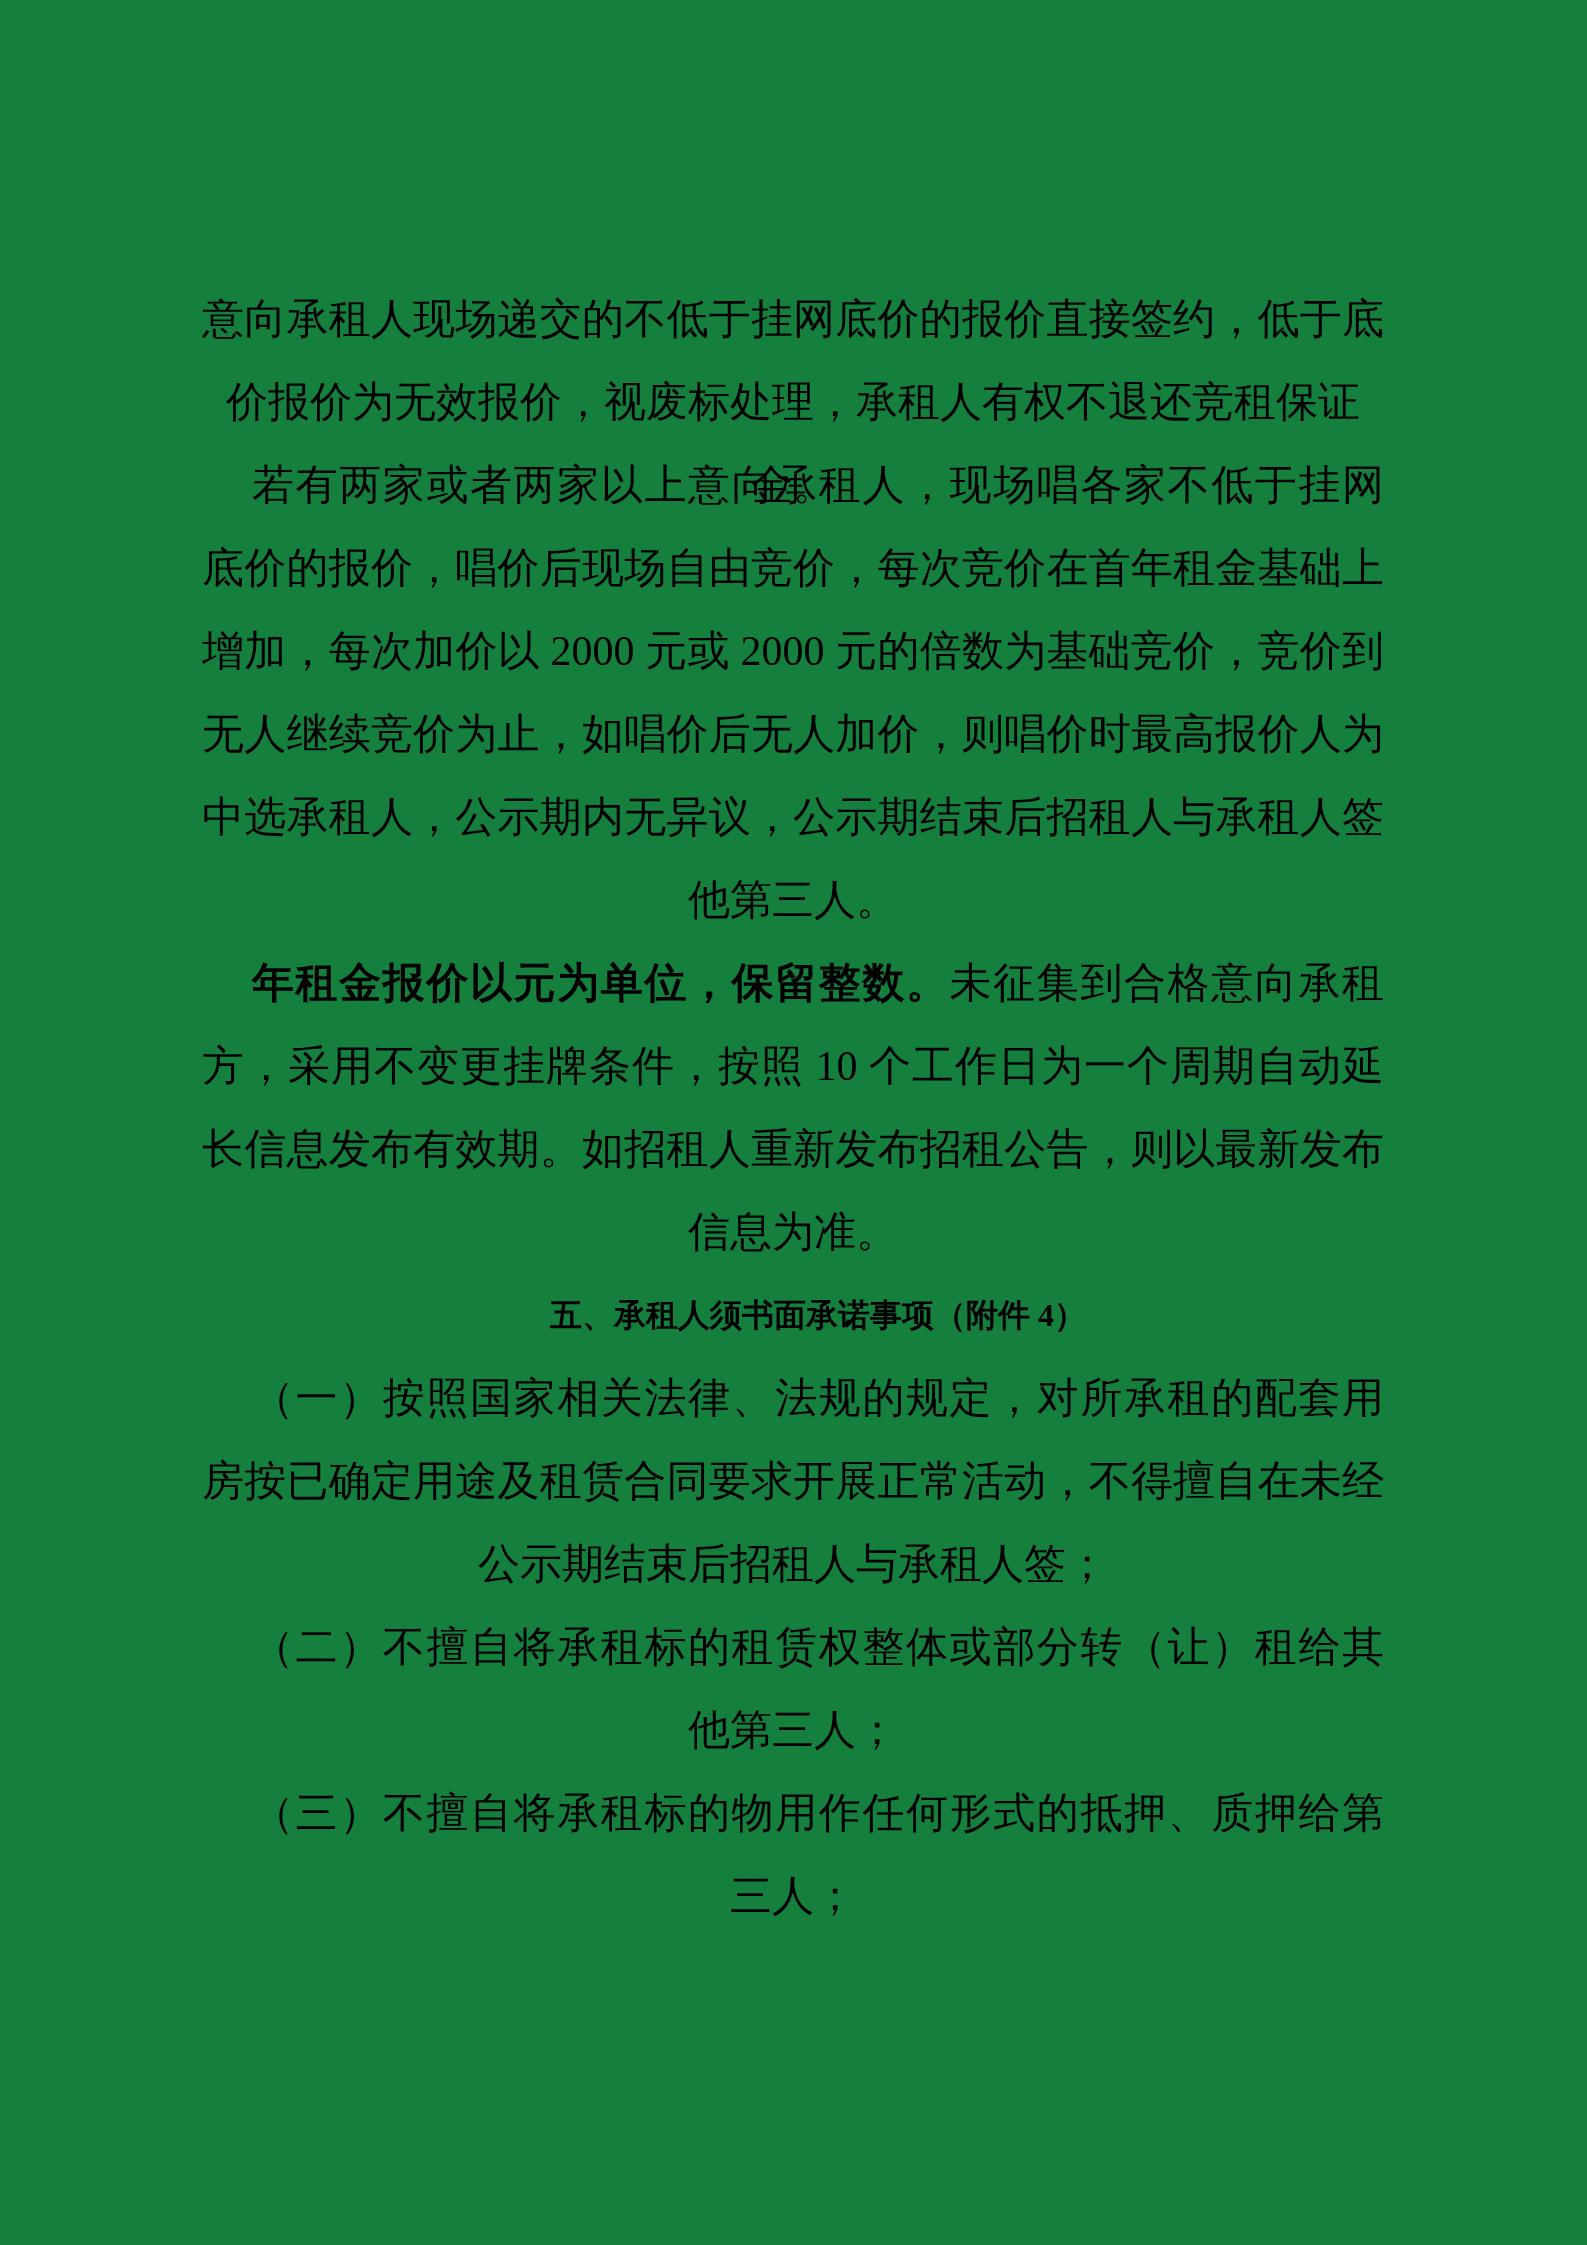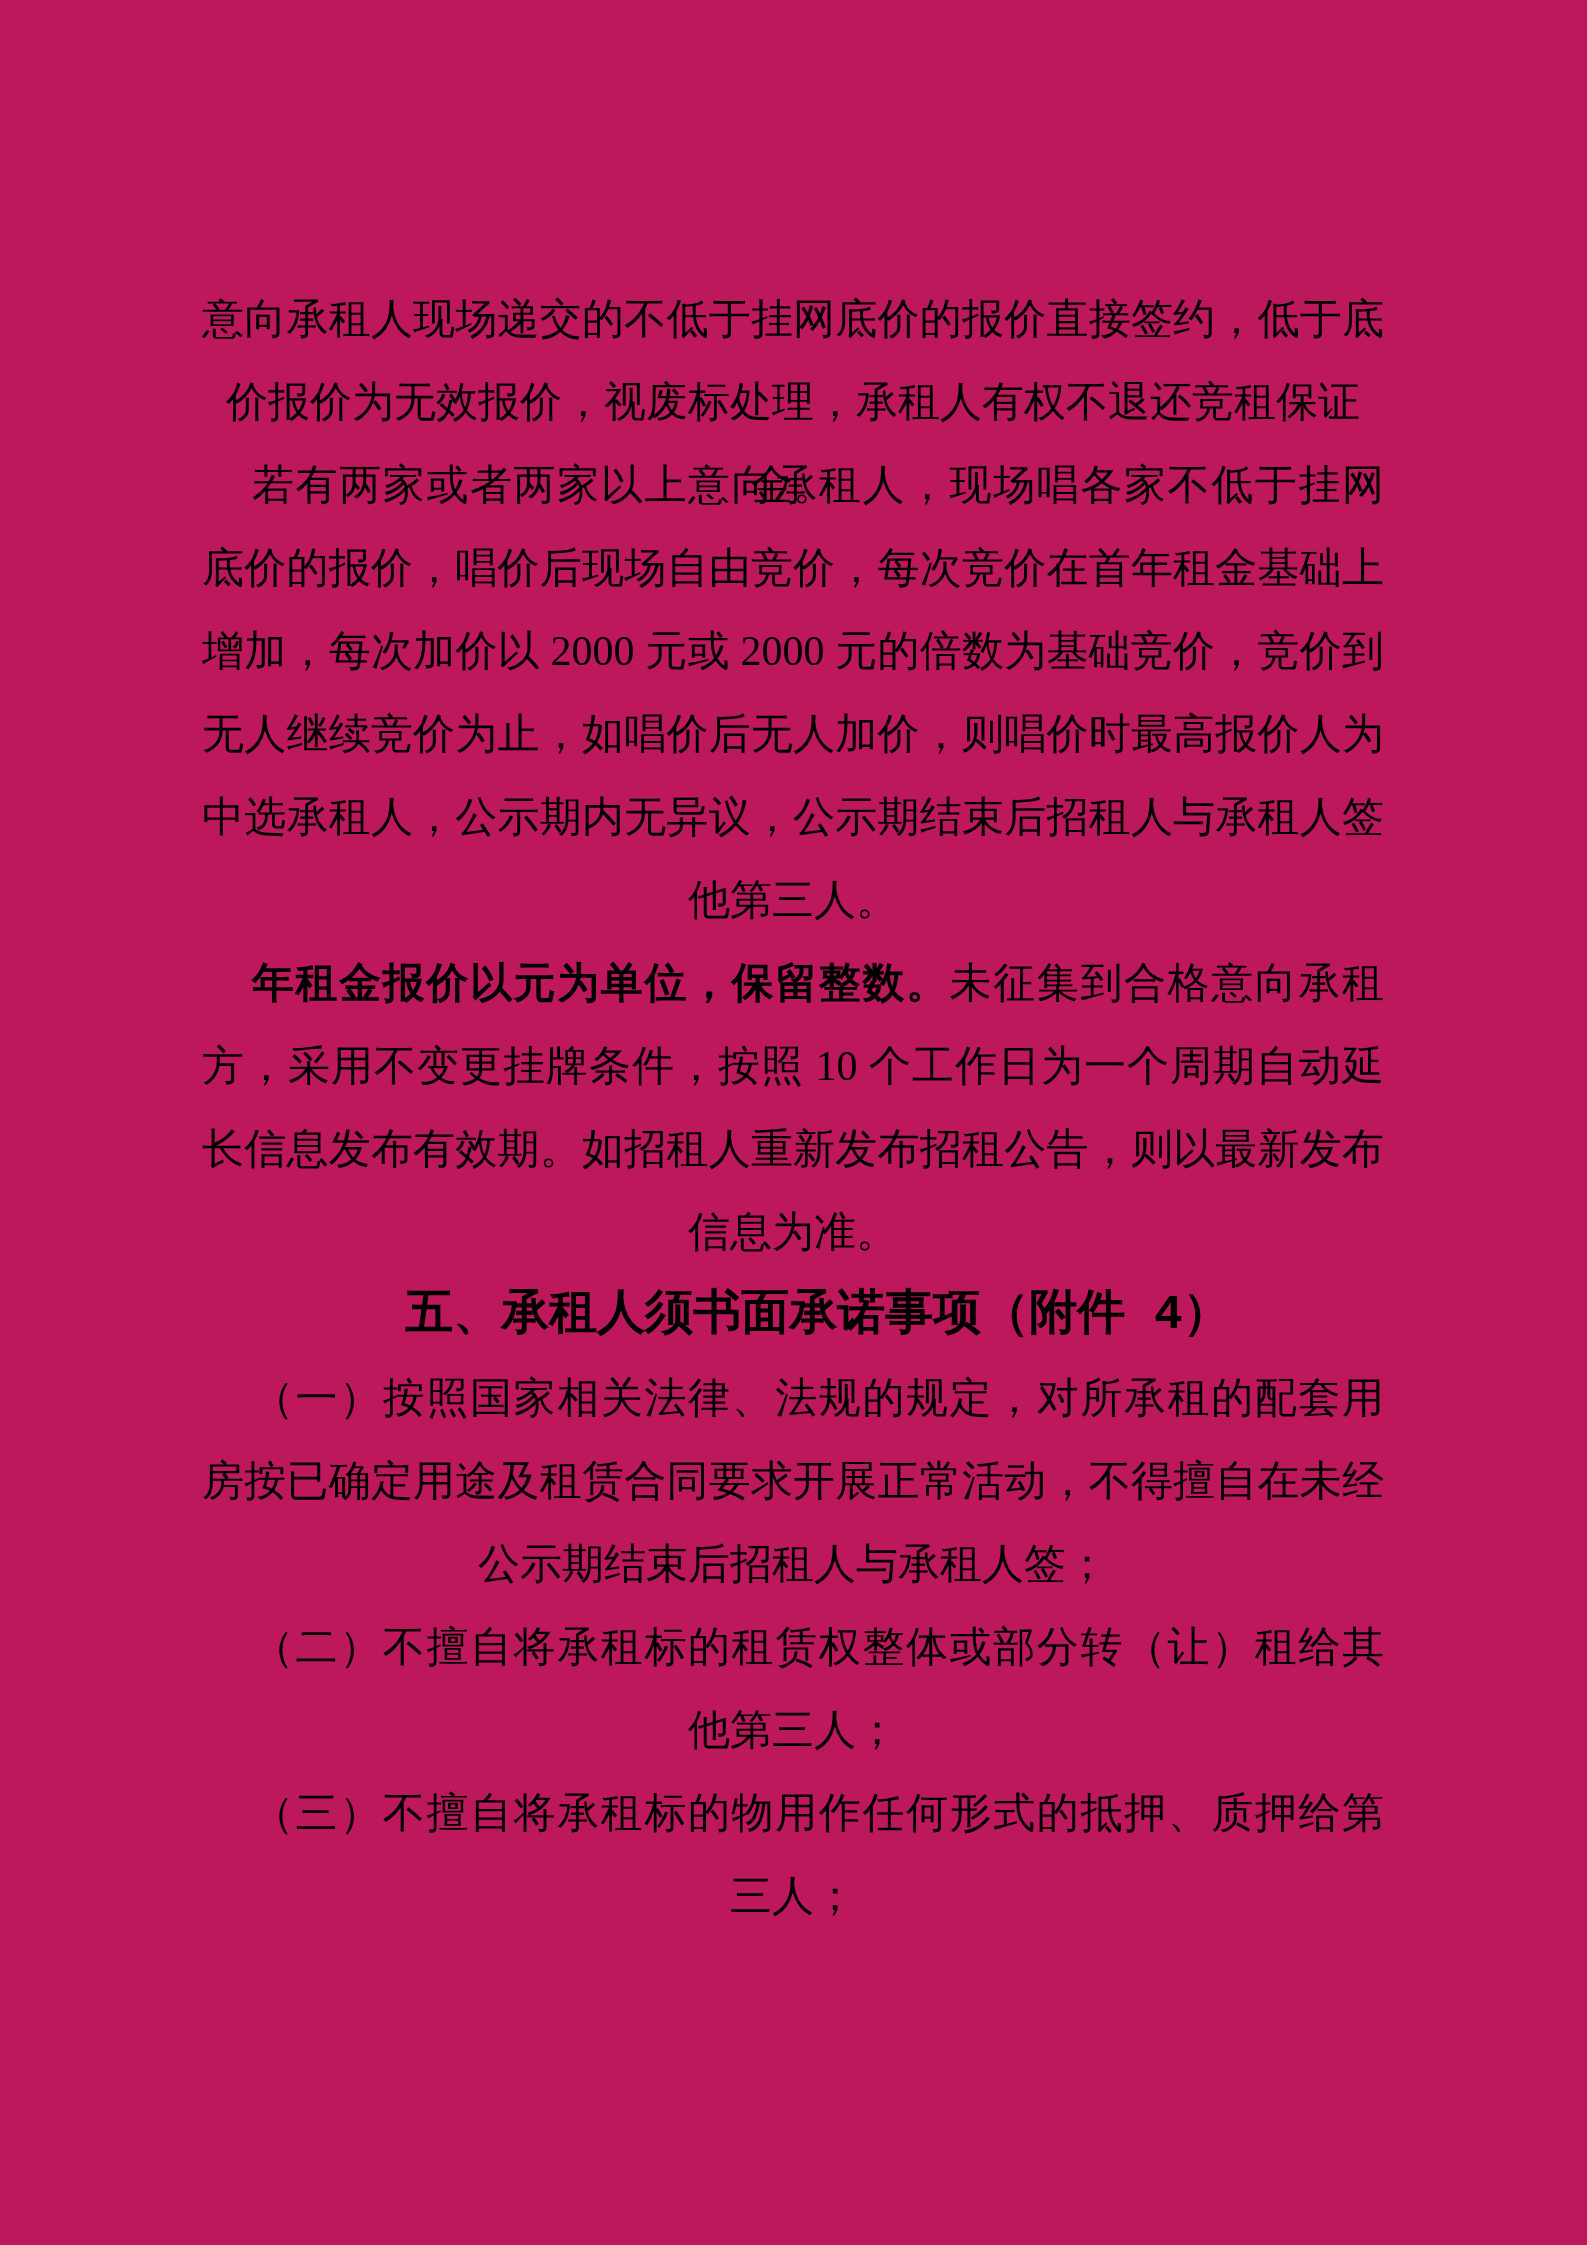--- a/index.html
+++ b/index.html
@@ -35,31 +35,31 @@
     color: #000000;
   }
   .line.justify {
     text-align: justify;
     text-align-last: justify;
   }
   .line.indent {
     padding-left: 50px;
   }
   .paragraph.heading .line {
-    font-family: Liberation Mono, monospace;
+    font-family: Liberation Serif, serif;
     font-weight: 700;
-    font-size: 48px;
+    font-size: 32px;
   }
   .seg { font-weight: inherit; }
   .seg.bold { font-weight: 700; }
 </style>
 </head>
 <body>
 
-<div class="page" style="background: #be185d; color: rgb(0, 0, 0);">
+<div class="page" style="background: #15803d; color: rgb(0, 0, 0);">
   <div class="content">
       <div class="paragraph body">
         <div class="line justify"><span class="seg">意向承租人现场递交的不低于挂网底价的报价直接签约，低于底</span></div>
         <div class="line"><span class="seg">价报价为无效报价，视废标处理，承租人有权不退还竞租保证金。</span></div>
       </div>
       <div class="paragraph body">
         <div class="line justify indent"><span class="seg">若有两家或者两家以上意向承租人，现场唱各家不低于挂网</span></div>
         <div class="line justify"><span class="seg">底价的报价，唱价后现场自由竞价，每次竞价在首年租金基础上</span></div>
         <div class="line justify"><span class="seg">增加，每次加价以 2000 元或 2000 元的倍数为基础竞价，竞价到</span></div>
         <div class="line justify"><span class="seg">无人继续竞价为止，如唱价后无人加价，则唱价时最高报价人为</span></div>

